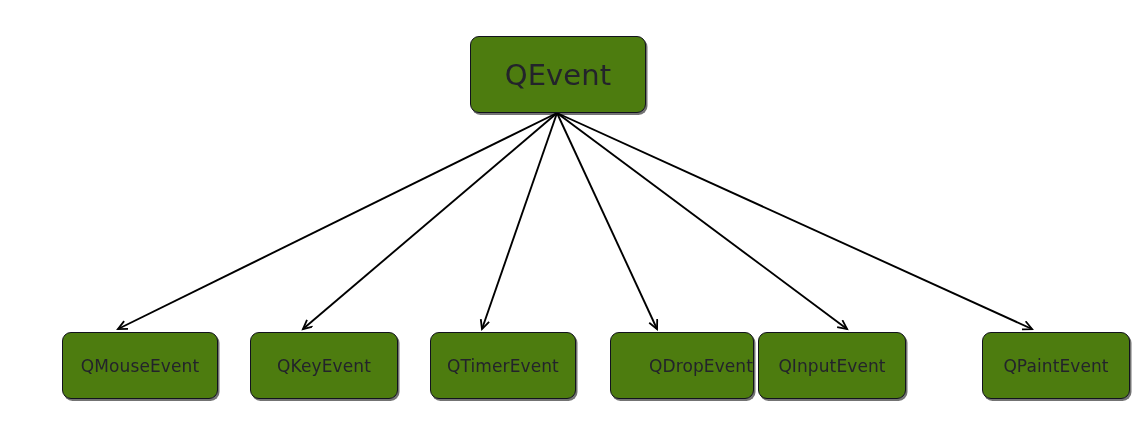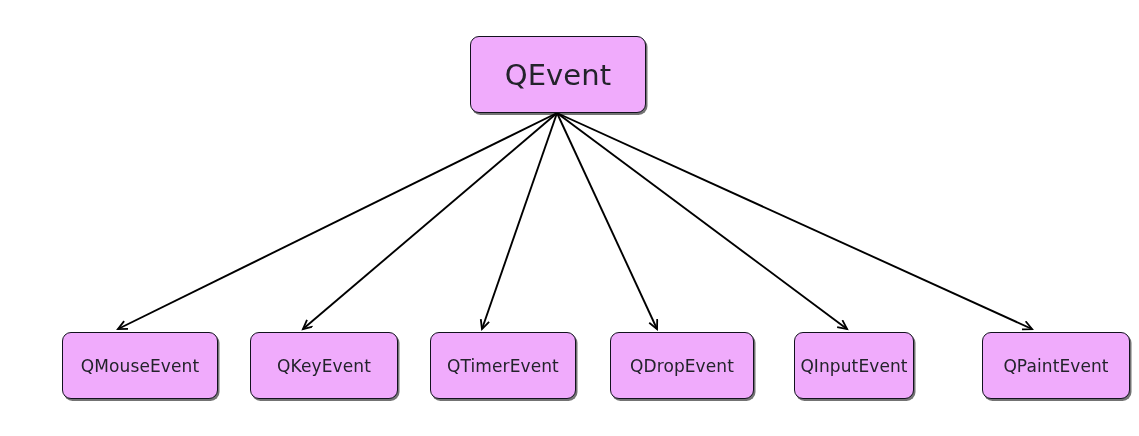--- a/index.html
+++ b/index.html
@@ -21,21 +21,21 @@
     position: absolute;
     left: 0;
     top: 0;
     width: 1139px;
     height: 436px;
     pointer-events: none;
   }
   .node {
     position: absolute;
     box-sizing: border-box;
-    background: #f0abfc;
+    background: #4d7c0f;
     border: 1.6px solid #12121e;
     border-radius: 9px;
     display: flex;
     align-items: center;
     justify-content: center;
     color: #23232b;
     box-shadow: 1.5px 2px 0 rgba(0,0,0,0.55);
   }
   .node-label {
     display: block;
@@ -90,25 +90,25 @@
   </div>
 
   <div class="node leaf" id="node-1" style="left:224px; width:148px;text-align:right;">
     <span class="node-label">QKeyEvent</span>
   </div>
 
   <div class="node leaf" id="node-2" style="left:404px; width:146px;">
     <span class="node-label">QTimerEvent</span>
   </div>
 
-  <div class="node leaf" id="node-3" style="left:584px; width:144px;">
+  <div class="node leaf" id="node-3" style="left:584px; width:144px;justify-content:flex-end;">
     <span class="node-label">QDropEvent</span>
   </div>
 
-  <div class="node leaf" id="node-4" style="left:768px; width:120px;">
+  <div class="node leaf" id="node-4" style="left:732px; width:148px;">
     <span class="node-label">QInputEvent</span>
   </div>
 
   <div class="node leaf" id="node-5" style="left:956px; width:148px;">
     <span class="node-label">QPaintEvent</span>
   </div>
 
 </div>
 
 </body></html>

